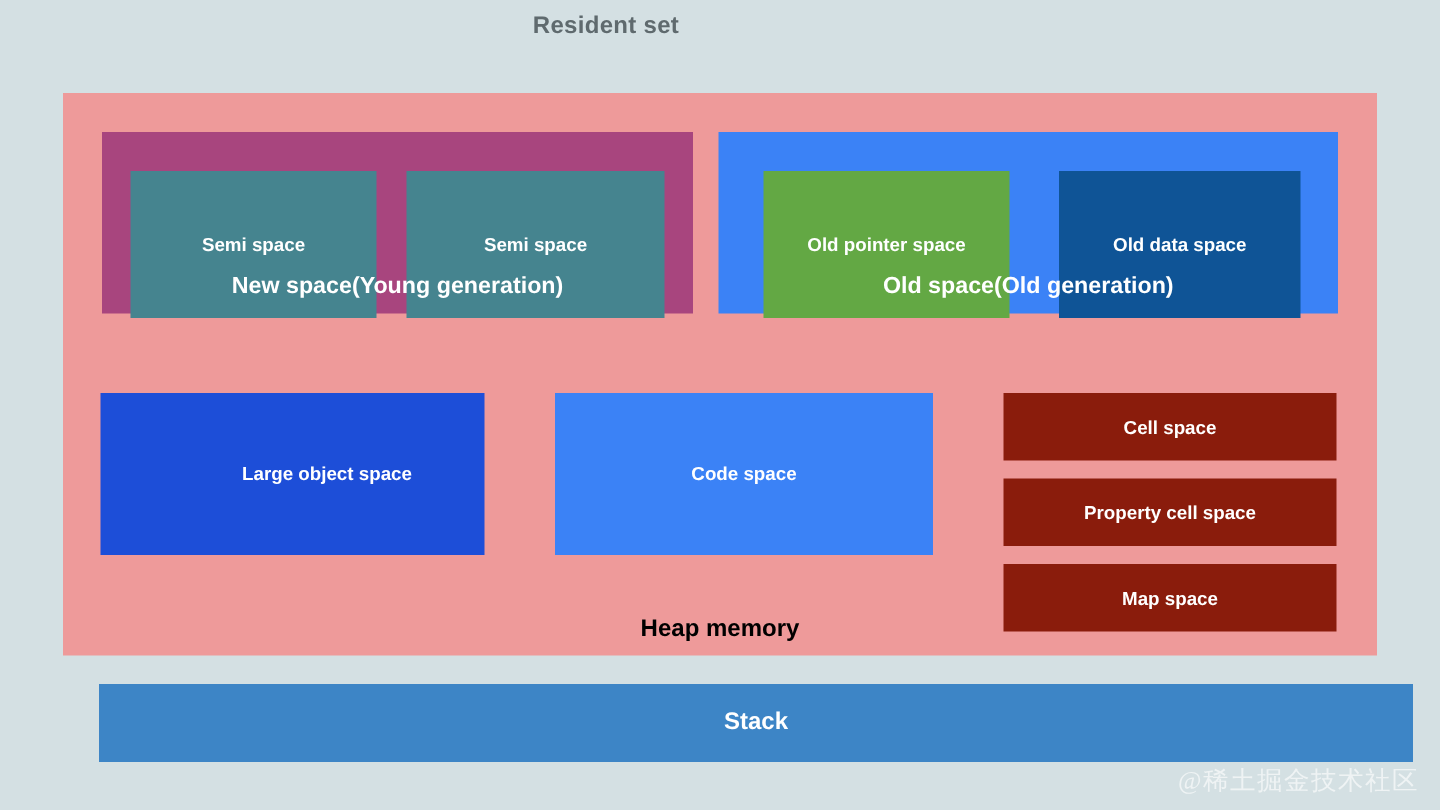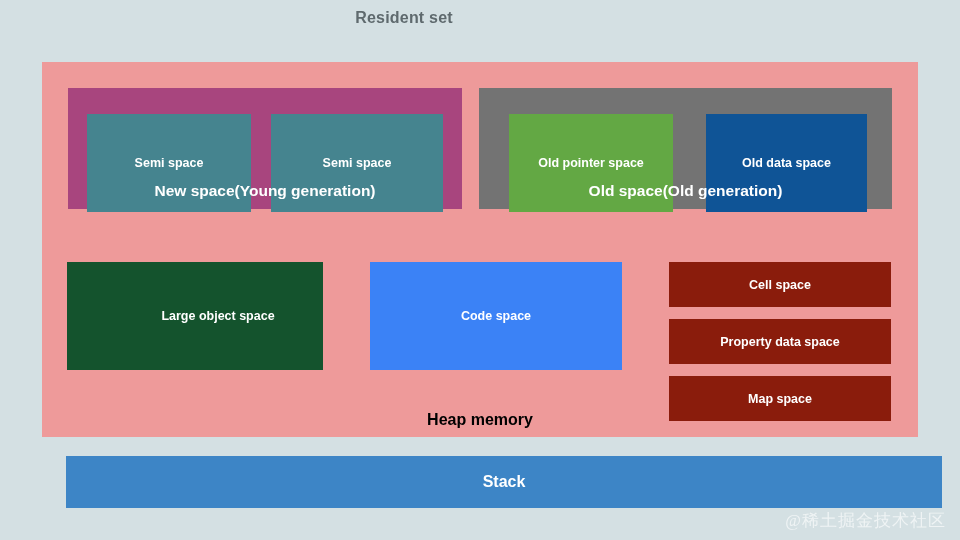--- a/index.html
+++ b/index.html
@@ -73,21 +73,21 @@
 
   .new-space {
     left: 26px;
     width: 394px;
     background: #a8457e;
   }
 
   .old-space {
     left: 437px;
     width: 413px;
-    background: #737373;
+    background: #3b82f6;
   }
 
   
   .sub-box {
     position: absolute;
     top: 26px;
     height: 98px;
     display: flex;
     align-items: center;
     justify-content: center;
@@ -114,21 +114,21 @@
     font-size: 12.5px;
     font-weight: bold;
     text-align: center;
   }
 
   .large-object-space {
     left: 25px;
     top: 200px;
     width: 256px;
     height: 108px;
-    background: #14532d;
+    background: #1d4ed8;
     padding-left: 46px;
   }
 
   .code-space {
     left: 328px;
     top: 200px;
     width: 252px;
     height: 108px;
     background: #3b82f6;
   }
@@ -202,21 +202,21 @@
       <div class="sub-box old-data-space">Old data space</div>
       <div class="gen-label">Old space(Old generation)</div>
     </div>
 
     <div class="mid-box large-object-space">Large object space</div>
 
     <div class="mid-box code-space">Code space</div>
 
     <div class="small-box cell-space">Cell space</div>
 
-    <div class="small-box property-cell-space">Property data space</div>
+    <div class="small-box property-cell-space">Property cell space</div>
 
     <div class="small-box map-space">Map space</div>
 
     <div class="heap-label">Heap memory</div>
   </div>
 
   <div class="stack-bar">Stack</div>
 
   <div class="watermark">@稀土掘金技术社区</div>
 

